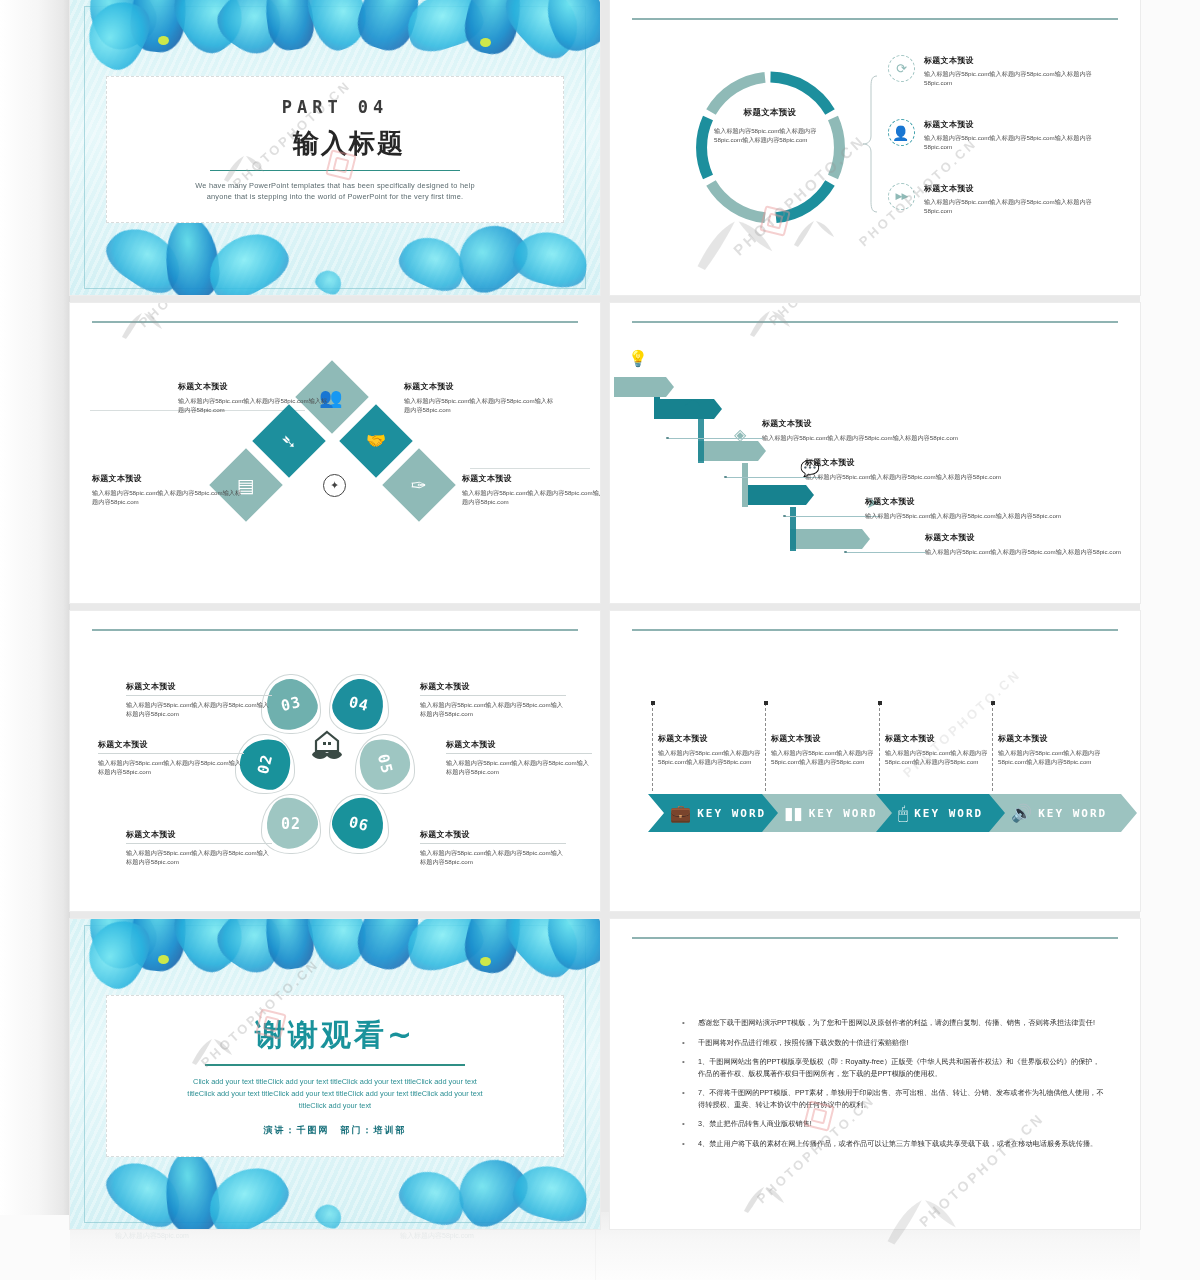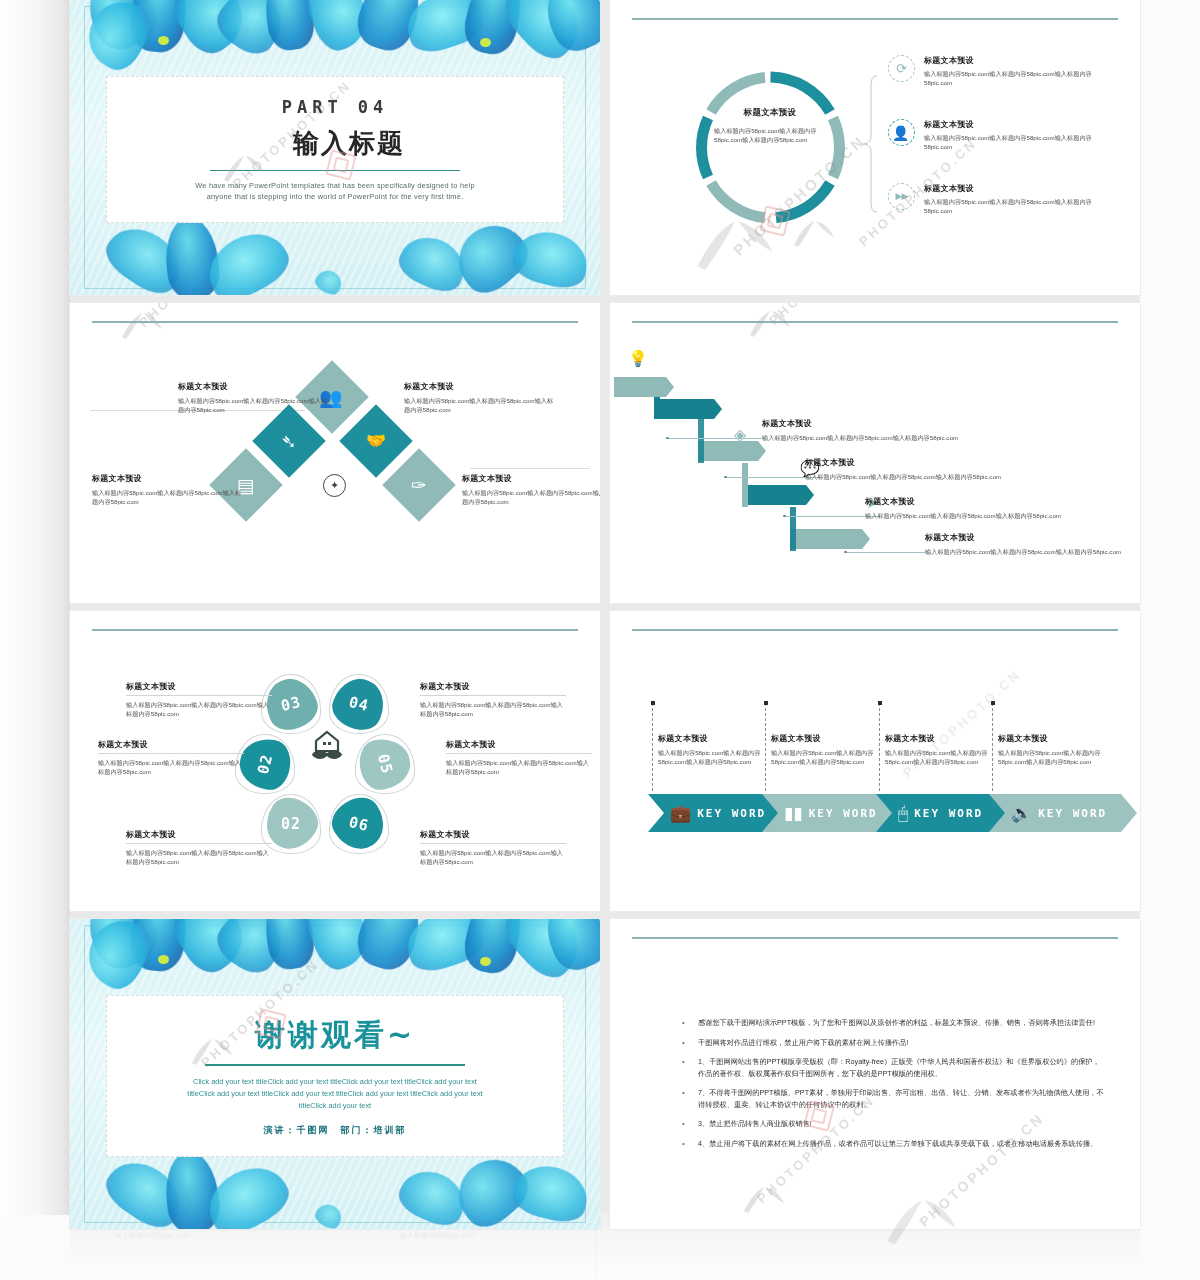--- a/index.html
+++ b/index.html
@@ -622,25 +622,25 @@
     </div>
     <div class="wm wm-text" style="left:128px;top:140px;">PHOTOPHOTO.CN</div>
     <div class="wm wm-stamp" style="left:188px;top:92px;"></div>
   </div>
 
   <div class="slide">
     <div class="hdr-rule"></div>
     <div class="cr-list">
       <div class="cr-li">
         <div class="cr-bullet">•</div>
-        <div class="cr-tx">感谢您下载千图网站演示PPT模版，为了您和千图网以及原创作者的利益，标题文本预设、传播、销售，否则将承担法律责任!</div>
+        <div class="cr-tx">感谢您下载千图网站演示PPT模版，为了您和千图网以及原创作者的利益，请勿擅自复制、传播、销售，否则将承担法律责任!</div>
       </div>
       <div class="cr-li">
         <div class="cr-bullet">•</div>
-        <div class="cr-tx">千图网将对作品进行维权，禁止用户将下载的素材在网上传播作品!</div>
+        <div class="cr-tx">千图网将对作品进行维权，按照传播下载次数的十倍进行索赔赔偿!</div>
       </div>
       <div class="cr-li">
         <div class="cr-bullet">•</div>
         <div class="cr-tx">1、千图网网站出售的PPT模版享受版权（即：Royalty-free）正版受《中华人民共和国著作权法》和《世界版权公约》的保护，作品的著作权、版权属著作权归千图网所有，您下载的是PPT模版的使用权。</div>
       </div>
       <div class="cr-li">
         <div class="cr-bullet">•</div>
         <div class="cr-tx">7、不得将千图网的PPT模版、PPT素材，单独用于印刷出售、亦可出租、出借、转让、分销、发布或者作为礼物供他人使用，不得转授权、重卖、转让本协议中的任何协议中的权利。</div>
       </div>
       <div class="cr-li">

